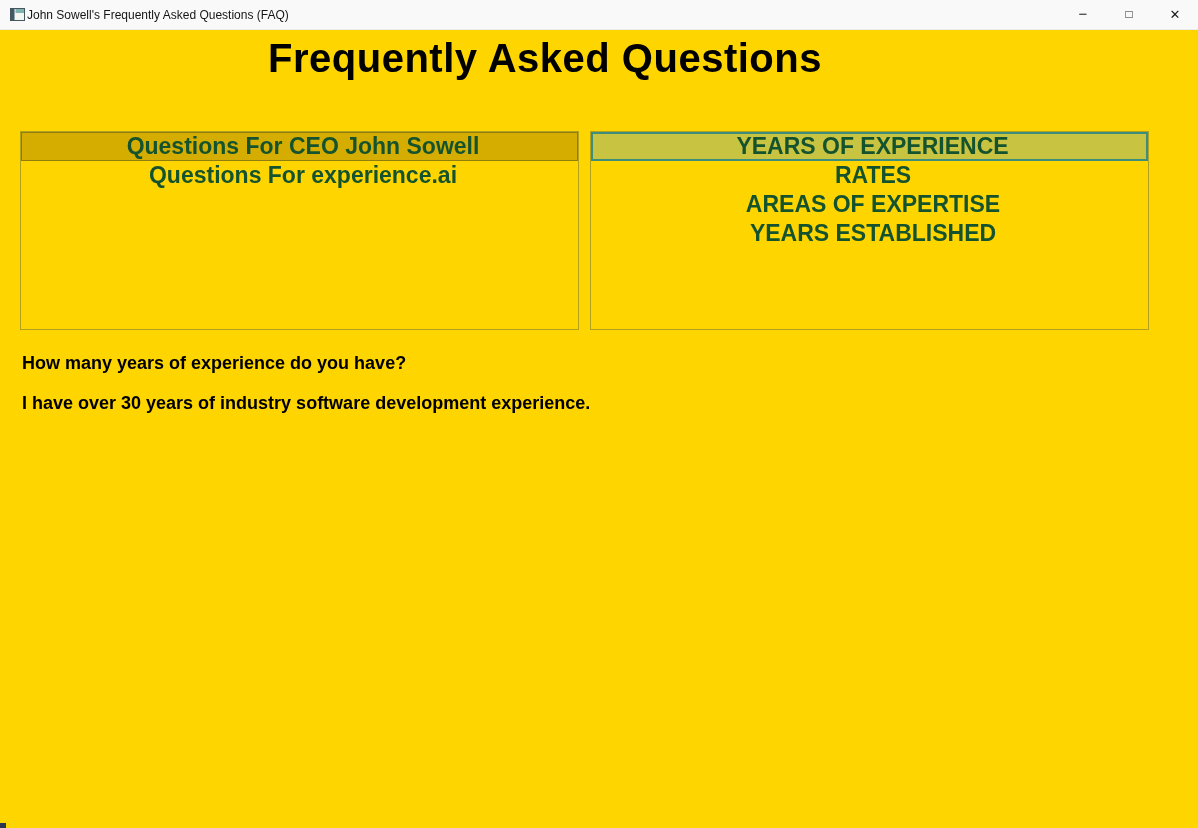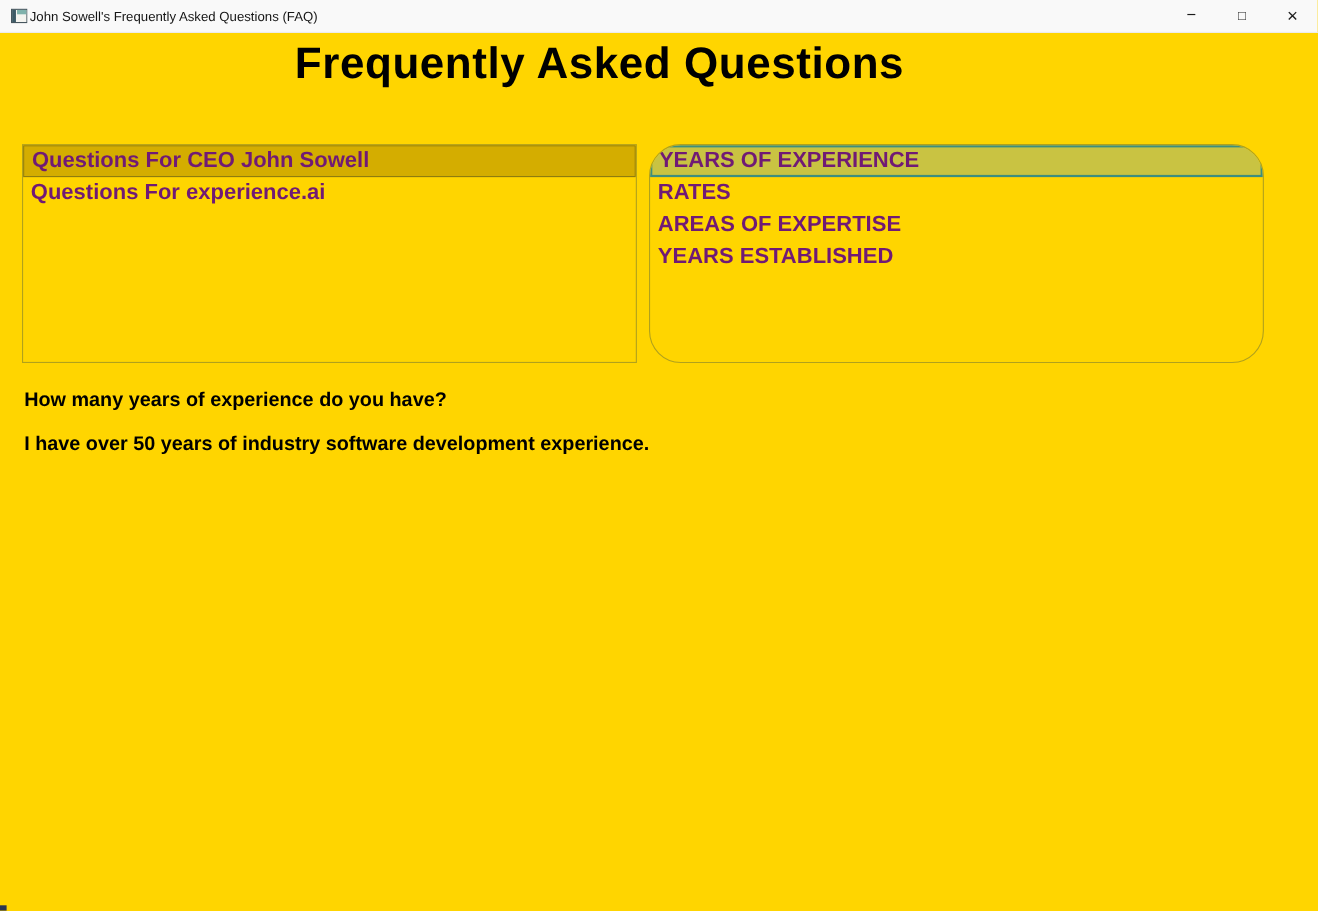--- a/index.html
+++ b/index.html
@@ -41,26 +41,27 @@
     color:#000;
   }
 
   
   .listbox {
     position:absolute; top:131px; width:559px; height:199px;
     border:1px solid #b1a11c;
     overflow:hidden;
   }
   .listbox-topics { left:20px; }
-  .listbox-questions { left:590px;border-radius:29px; }
+  .listbox-questions { left:590px; }
   .lb-item {
     height:29px; line-height:29px;
     padding-left:7px;
-    font-size:20px; font-weight:bold; color:#701a75;
+    font-size:23px; font-weight:bold; color:#14532d;
     white-space:nowrap;
+    text-align:center;
   }
   .lb-item.selected-inactive {
     background:#d4ad00;
     border:1px solid #8f7d0e;
     line-height:26px;
   }
   .lb-item.selected-focused {
     background:#c9c342;
     border:2px solid #3e8e7e;
     line-height:24px;
@@ -114,15 +115,15 @@
 </div>
 
 <div class="listbox listbox-questions">
   <div class="lb-item selected-focused">YEARS OF EXPERIENCE</div>
   <div class="lb-item">RATES</div>
   <div class="lb-item">AREAS OF EXPERTISE</div>
   <div class="lb-item">YEARS ESTABLISHED</div>
 </div>
 
 <div class="qa-question">How many years of experience do you have?</div>
-<div class="qa-answer">I have over 50 years of industry software development experience.</div>
+<div class="qa-answer">I have over 30 years of industry software development experience.</div>
 
 <div class="corner-artifact"></div>
 
 </body></html>

